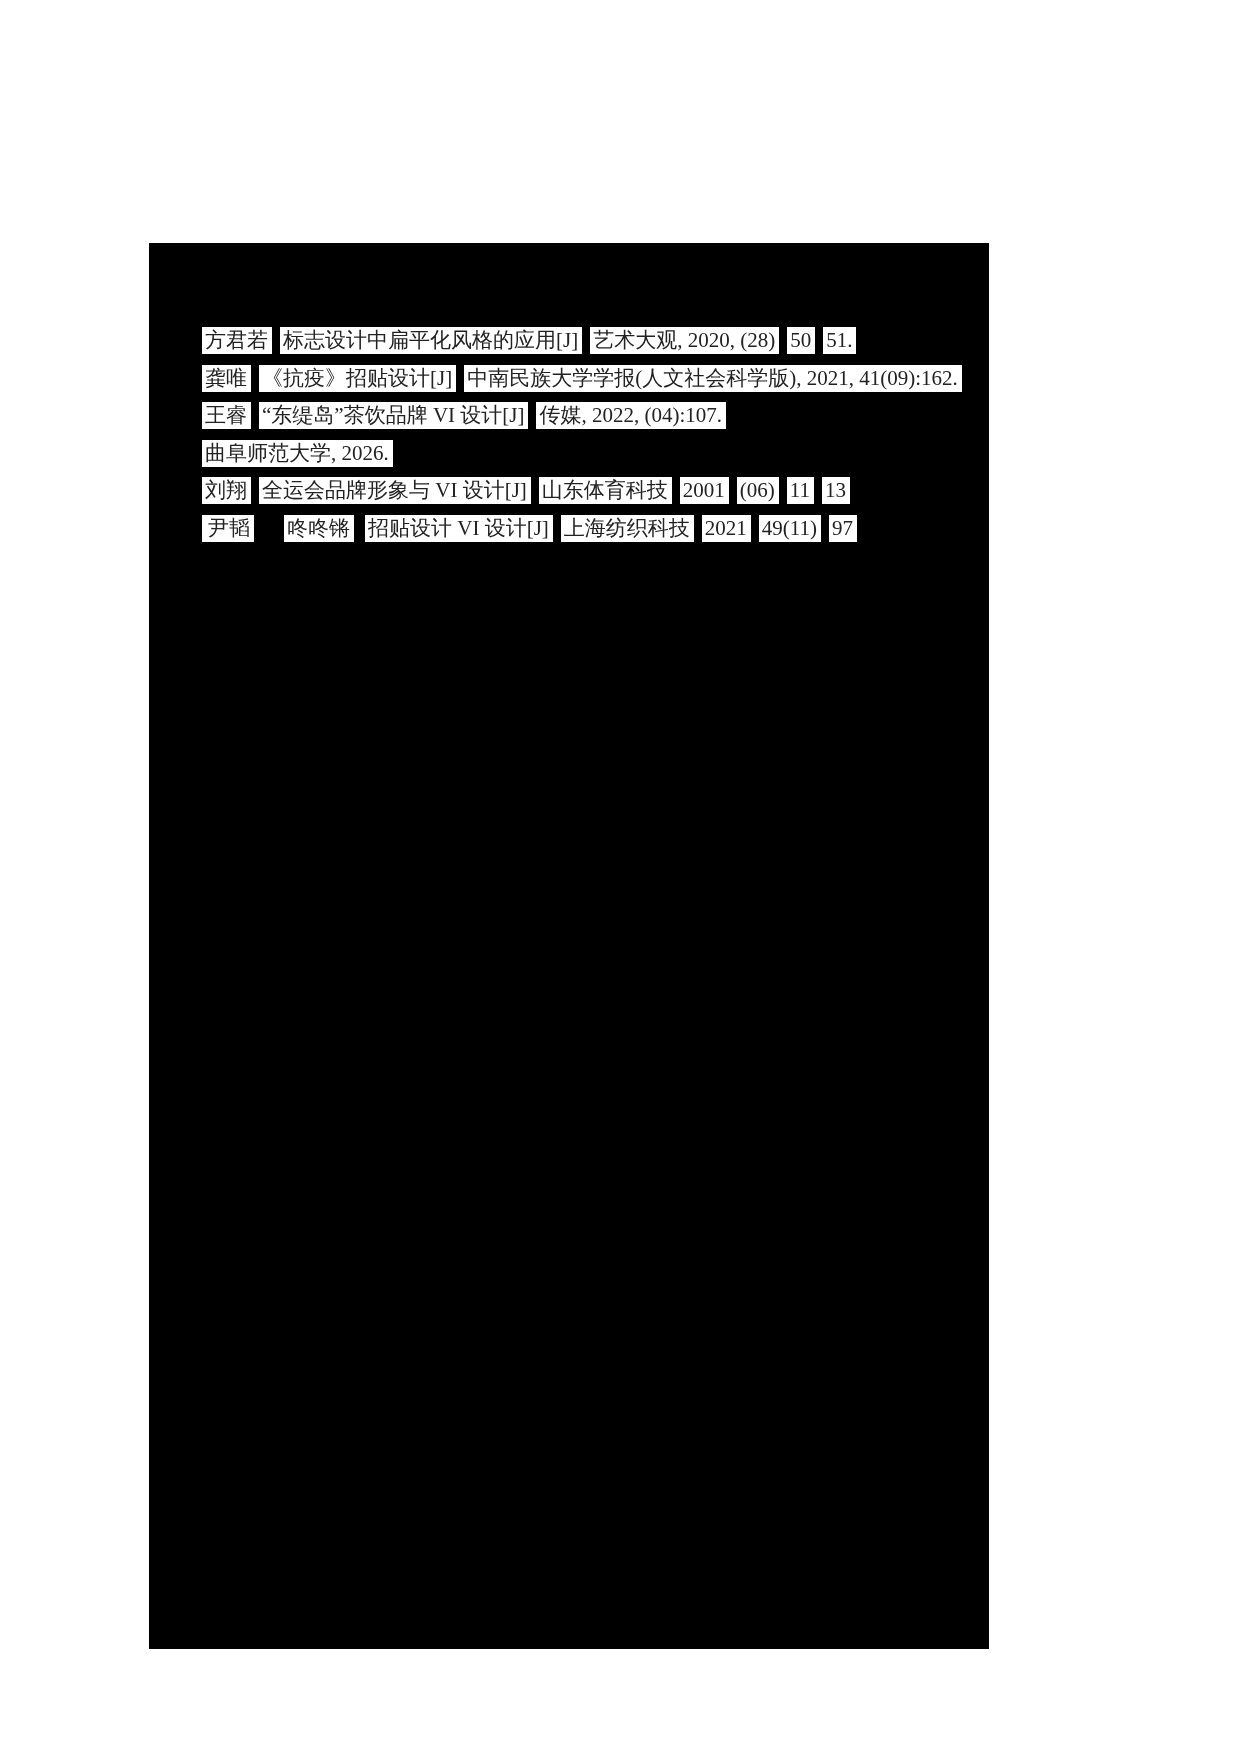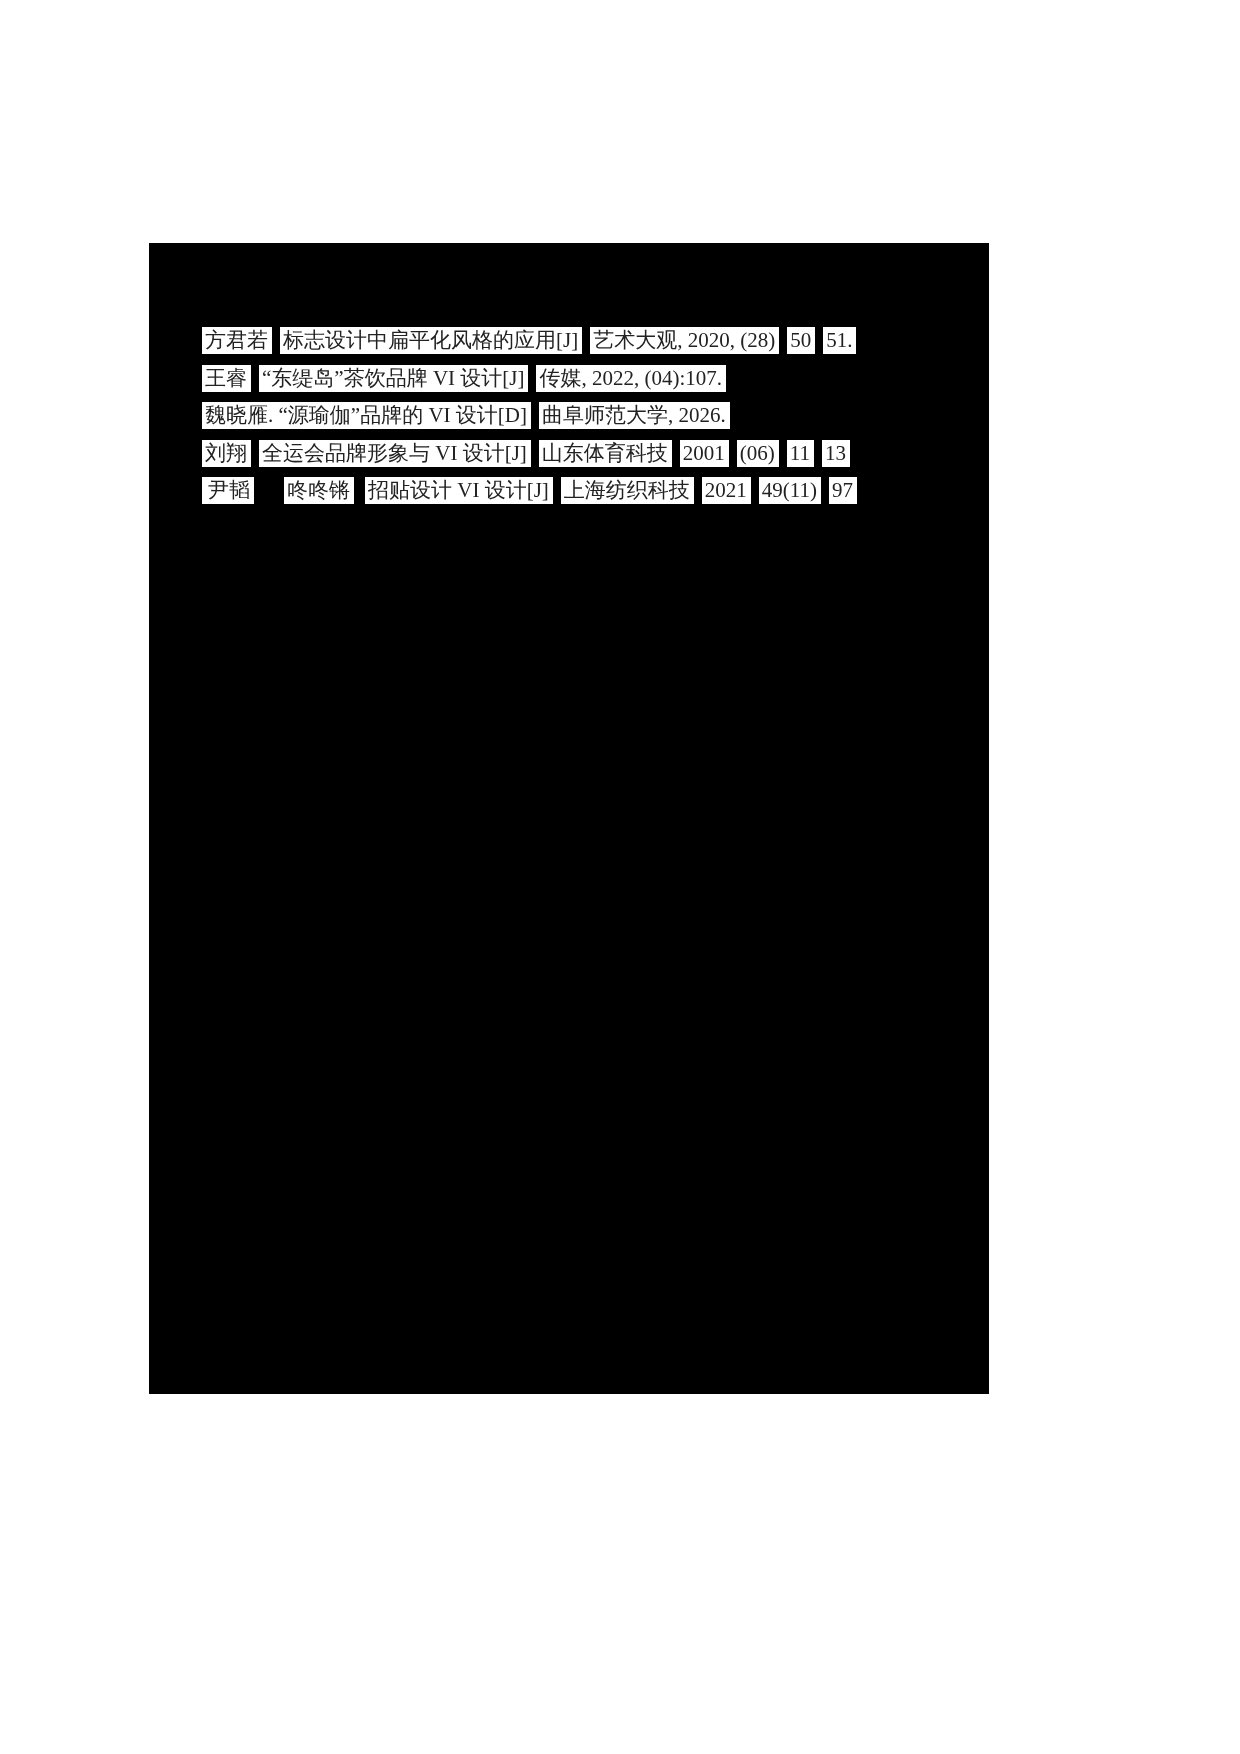--- a/index.html
+++ b/index.html
@@ -3,21 +3,21 @@
 <meta charset="utf-8">
 <style>
   html, body {
     margin: 0;
     padding: 0;
     background: #ffffff;
   }
   .page {
     position: relative;
     width: 1240px;
-    height: 1394px;
+    height: 1754px;
     background: #ffffff;
     font-family: "Liberation Serif", "DejaVu Serif", serif;
     overflow: hidden;
   }
   .redaction {
     position: absolute;
     left: 149px;
     top: 243px;
     width: 840px;
     height: 1406px;
@@ -60,29 +60,33 @@
     <div class="refs">
 
       <div class="ref-line">
         <span class="seg">方君若</span>
         <span class="seg">标志设计中扁平化风格的应用[J]</span>
         <span class="seg">艺术大观, 2020, (28)</span>
         <span class="seg">50</span>
         <span class="seg">51.</span>
       </div>
 
+      <div class="ref-line">
+        <span class="seg">龚唯</span>
+        <span class="seg">《抗疫》招贴设计[J]</span>
+        <span class="seg">中南民族大学学报(人文社会科学版), 2021, 41(09):162.</span>
+      </div>
 
       <div class="ref-line">
         <span class="seg">王睿</span>
         <span class="seg">“东缇岛”茶饮品牌 VI 设计[J]</span>
         <span class="seg">传媒, 2022, (04):107.</span>
       </div>
 
       <div class="ref-line">
-        <span class="seg">魏晓雁. “源瑜伽”品牌的 VI 设计[D]</span>
         <span class="seg">曲阜师范大学, 2026.</span>
       </div>
 
 
       <div class="ref-line">
         <span class="seg">刘翔</span>
         <span class="seg">全运会品牌形象与 VI 设计[J]</span>
         <span class="seg">山东体育科技</span>
         <span class="seg">2001</span>
         <span class="seg">(06)</span>

